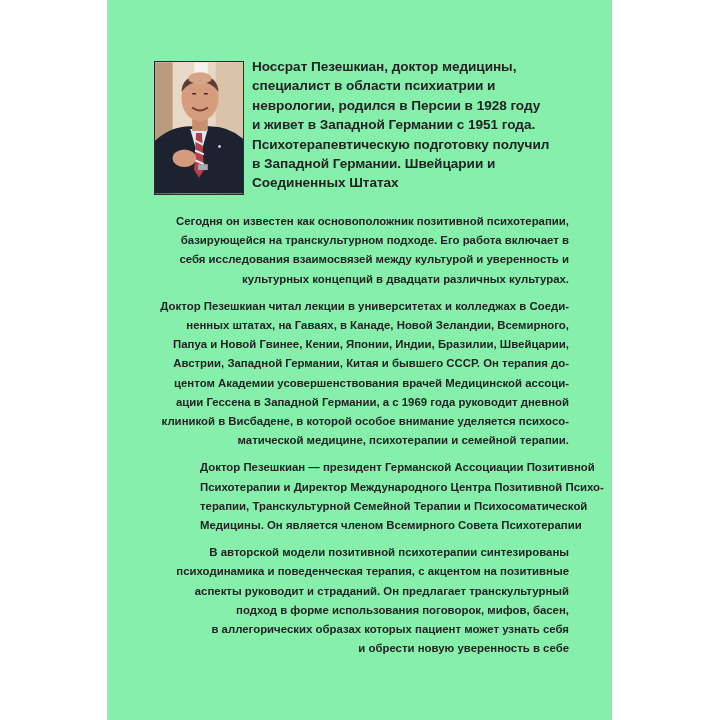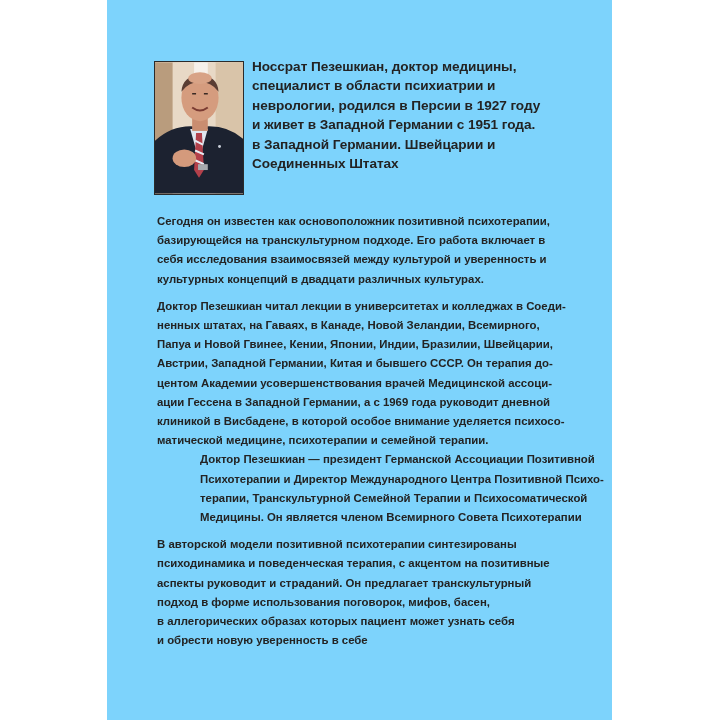--- a/index.html
+++ b/index.html
@@ -9,21 +9,21 @@
       height: 720px;
       background: #ffffff;
       overflow: hidden;
     }
     .page {
       position: absolute;
       left: 107px;
       top: 0;
       width: 505px;
       height: 720px;
-      background: #7dd3fc;
+      background: #86efac;
       font-family: "Liberation Sans", "DejaVu Sans", sans-serif;
       color: #1d1d1b;
     }
     .photo {
       position: absolute;
       left: 47px;
       top: 61px;
       width: 90px;
       height: 134px;
       border: 1px solid #2b2b2b;
@@ -46,24 +46,24 @@
     .intro .line { display: block; white-space: nowrap; }
     .body-text {
       position: absolute;
       left: 50px;
       top: 212px;
       width: 412px;
       font-size: 11.4px;
       font-weight: bold;
       color: #232323;
     }
-    .para { margin: 0 0 10px 0; line-height: 19.2px; }
+    .para { margin: 0 0 10px 0; line-height: 19.2px; text-align: right; }
     .para .line { display: block; white-space: nowrap; }
     .para.p1 { margin-bottom: 8px; }
-    .para.p2 { margin-bottom: 0; }
+    .para.p2 { margin-bottom: 8px; }
     .para.p3 { margin-bottom: 8px; margin-left: 43px; }
   </style>
 </head>
 <body>
 
 <div class="page">
 
   <div class="photo" title="Portrait of Nossrat Peseschkian smiling, wearing a dark suit and striped tie">
     <svg viewBox="0 0 90 134" xmlns="http://www.w3.org/2000/svg">
       <rect x="0" y="0" width="90" height="134" fill="#e8d9c6"></rect>
@@ -87,22 +87,23 @@
 
       <ellipse cx="30" cy="98" rx="12" ry="9" fill="#d49a7c"></ellipse>
       <rect x="44" y="104" width="10" height="6" fill="#a7a9ad"></rect>
       <circle cx="66" cy="86" r="1.5" fill="#c9cfd8"></circle>
     </svg>
   </div>
 
   <div class="intro">
     <span class="line">Носсрат Пезешкиан, доктор медицины,</span>
     <span class="line">специалист в области психиатрии и</span>
-    <span class="line">неврологии, родился в Персии в 1927 году</span>
+    <span class="line">неврологии, родился в Персии в 1928 году</span>
     <span class="line">и живет в Западной Германии с 1951 года.</span>
+    <span class="line">Психотерапевтическую подготовку получил</span>
     <span class="line">в Западной Германии. Швейцарии и</span>
     <span class="line">Соединенных Штатах</span>
   </div>
 
   <div class="body-text">
     <div class="para p1">
       <span class="line">Сегодня он известен как основоположник позитивной психотерапии,</span>
       <span class="line">базирующейся на транскультурном подходе. Его работа включает в</span>
       <span class="line">себя исследования взаимосвязей между культурой и уверенность и</span>
       <span class="line">культурных концепций в двадцати различных культурах.</span>

